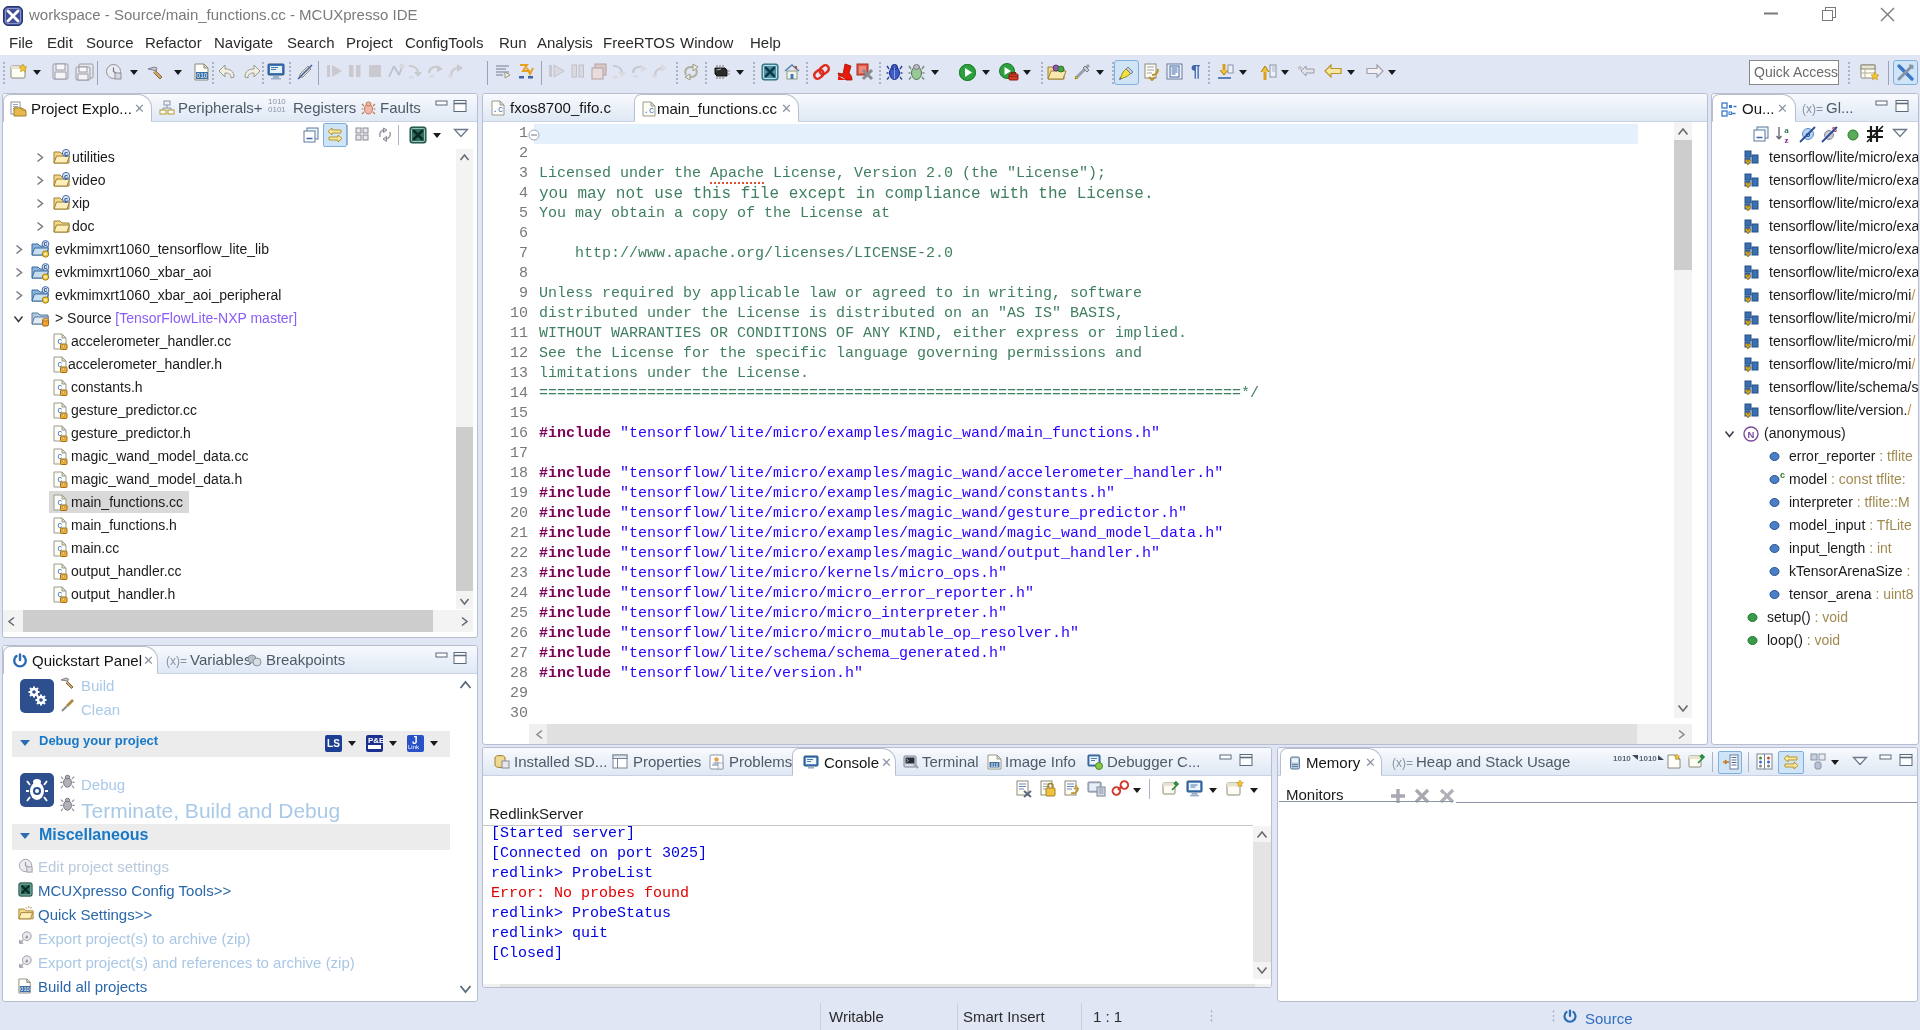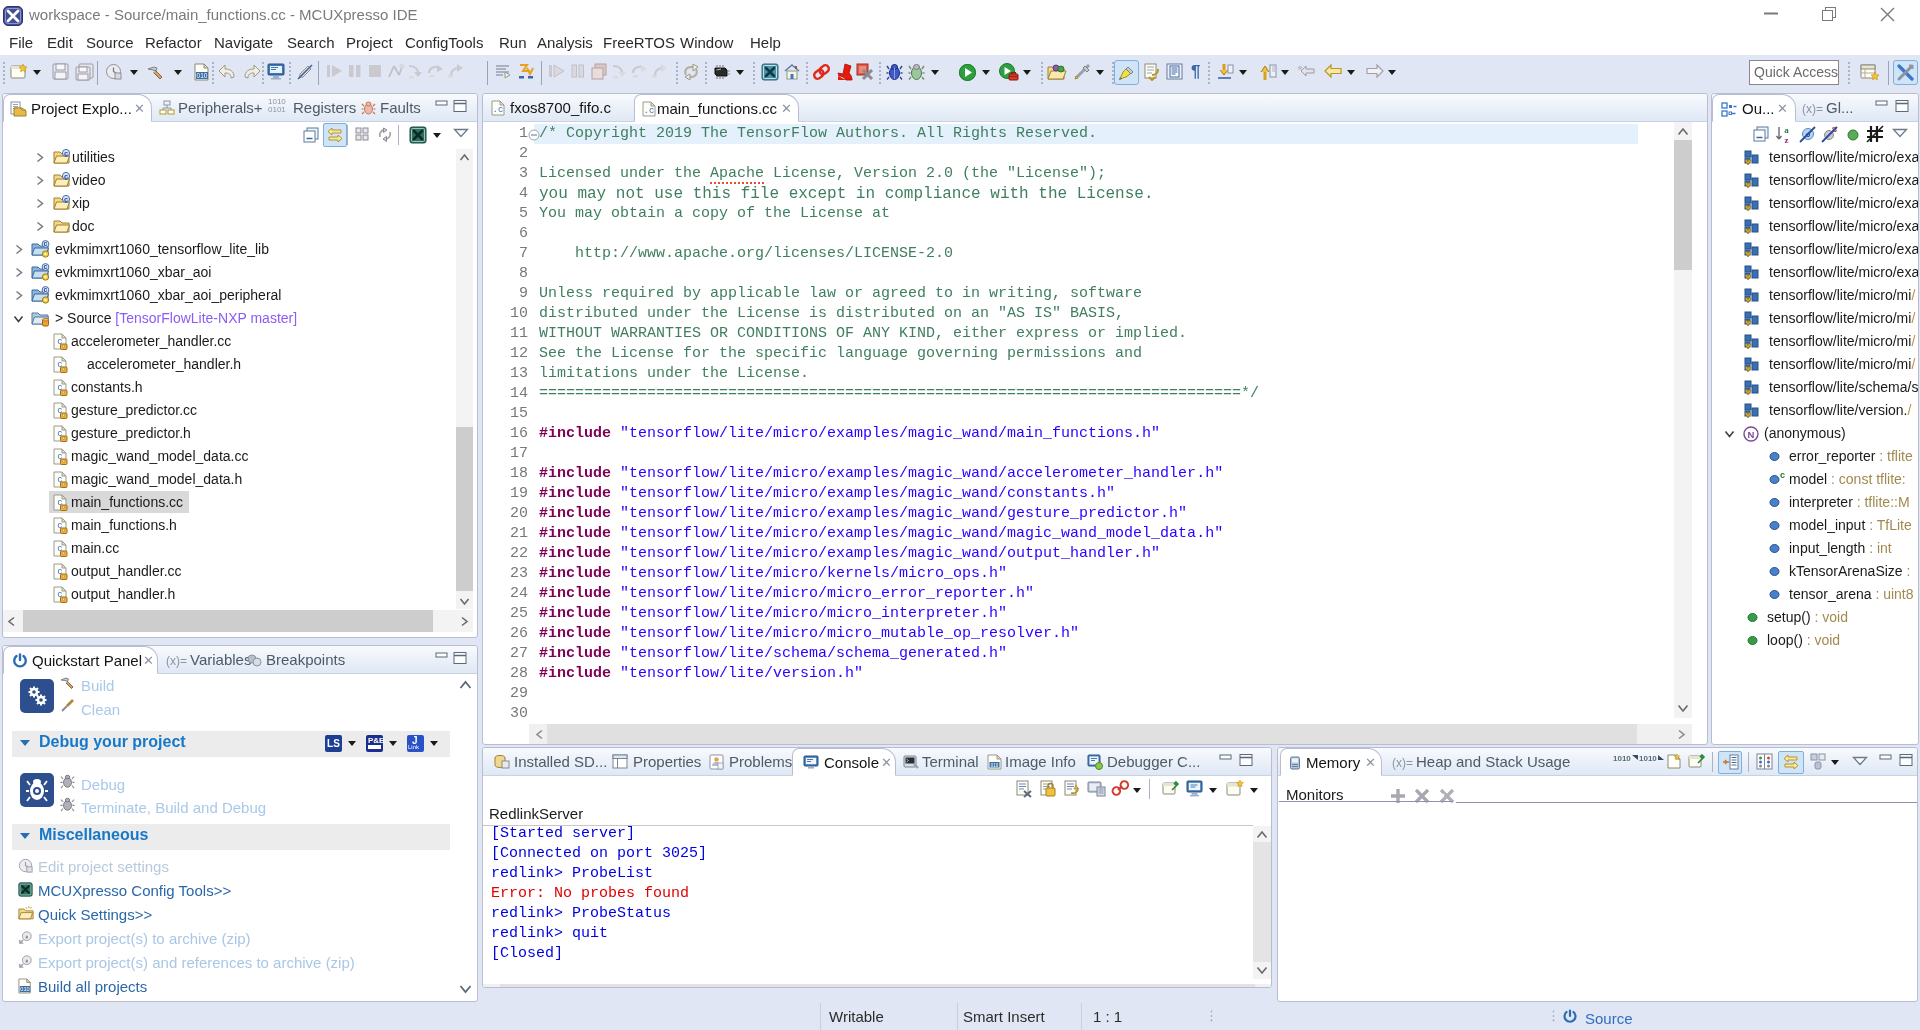--- a/index.html
+++ b/index.html
@@ -545,21 +545,21 @@
         <circle cx="10.7" cy="13.2" r="1.1" fill="#fff" stroke="#a07010" stroke-width="0.6"></circle>
       </svg>
 <div class="trow" style="left:68px;top:184px">accelerometer_handler.cc</div>
 <svg class="abs" style="left:50px;top:210px" width="15" height="17" viewBox="0 0 15 17">
         <path d="M1 1 h8 l4 4 v11 h-12 z" fill="#fdfdf8" stroke="#9a9a8a"></path>
         <path d="M9 1 l4 4 h-4 z" fill="#e4e0cc" stroke="#9a9a8a"></path>
         <text x="7" y="11" font-size="9" fill="#3c6ac8" text-anchor="middle" font-family="Liberation Mono">c</text>
         <rect x="7.5" y="11" width="6.5" height="5.5" rx="1" fill="#f0b040" stroke="#a07010"></rect>
         <circle cx="10.7" cy="13.2" r="1.1" fill="#fff" stroke="#a07010" stroke-width="0.6"></circle>
       </svg>
-<div class="trow" style="left:84px;top:207px">accelerometer_handler.h</div>
+<div class="trow" style="left:65px;top:207px">accelerometer_handler.h</div>
 <svg class="abs" style="left:50px;top:233px" width="15" height="17" viewBox="0 0 15 17">
         <path d="M1 1 h8 l4 4 v11 h-12 z" fill="#fdfdf8" stroke="#9a9a8a"></path>
         <path d="M9 1 l4 4 h-4 z" fill="#e4e0cc" stroke="#9a9a8a"></path>
         <text x="7" y="11" font-size="9" fill="#3c6ac8" text-anchor="middle" font-family="Liberation Mono">c</text>
         <rect x="7.5" y="11" width="6.5" height="5.5" rx="1" fill="#f0b040" stroke="#a07010"></rect>
         <circle cx="10.7" cy="13.2" r="1.1" fill="#fff" stroke="#a07010" stroke-width="0.6"></circle>
       </svg>
 <div class="trow" style="left:68px;top:230px">constants.h</div>
 <svg class="abs" style="left:50px;top:256px" width="15" height="17" viewBox="0 0 15 17">
         <path d="M1 1 h8 l4 4 v11 h-12 z" fill="#fdfdf8" stroke="#9a9a8a"></path>
@@ -708,21 +708,21 @@
     </svg>
   <div class="abs" style="left:78px;top:31px;font-size:15px;color:#a9c9e8">Build</div>
   <svg class="abs" style="left:58px;top:52px" width="14" height="14" viewBox="0 0 14 14">
       <path d="M1 13 L6 8" stroke="#8a8a94" stroke-width="2"></path>
       <path d="M6 8 L12 2" stroke="#b0883a" stroke-width="2.6"></path>
     </svg>
   <div class="abs" style="left:78px;top:55px;font-size:15px;color:#a9c9e8">Clean</div>
 
   <div class="abs" style="left:9px;top:85px;width:438px;height:26px;background:#ececec">
     <div class="abs" style="left:8px;top:9px;width:0;height:0;border:5px solid transparent;border-top:6px solid #2a6db5"></div>
-    <div class="abs" style="left:27px;top:2px;font-size:16px;font-weight:bold;color:#1878c8">Debug your project</div>
+    <div class="abs" style="left:27px;top:2px;font-size:13px;font-weight:bold;color:#1878c8">Debug your project</div>
     <div class="abs" style="left:313px;top:4px;width:17px;height:17px;background:#1c3f94;border-radius:2px;color:#fff;font-size:10px;font-weight:bold;text-align:center;line-height:17px">LS</div>
     <div class="abs" style="left:336px;top:10px;width:0;height:0;border:4px solid transparent;border-top:5px solid #1a1a1a"></div>
     <div class="abs" style="left:354px;top:4px;width:17px;height:17px;background:#1c2f8e;border-radius:2px">
       <div class="abs" style="left:2px;top:1px;color:#fff;font-size:8px;font-weight:bold">P&amp;E</div>
       <div class="abs" style="left:2px;top:10px;width:13px;height:4px;background:#fff"></div>
       </div>
     <div class="abs" style="left:377px;top:10px;width:0;height:0;border:4px solid transparent;border-top:5px solid #1a1a1a"></div>
     <div class="abs" style="left:395px;top:4px;width:17px;height:17px;background:#2a52c8;border-radius:2px;color:#fff">
         <div class="abs" style="left:5px;top:0px;font-size:10px;font-weight:bold">J</div>
         <div class="abs" style="left:1px;top:9px;font-size:6px">Link</div>
@@ -742,21 +742,21 @@
       <ellipse cx="8.5" cy="9.5" rx="4.5" ry="5.5" fill="#b0b0b8" stroke="#70707a"></ellipse>
       <ellipse cx="8.5" cy="3.5" rx="2.5" ry="2" fill="#b0b0b8" stroke="#70707a"></ellipse>
       <path d="M3.5 5.5 L1 3 M13.5 5.5 L16 3 M3 9.5 H0.5 M16.5 9.5 H14 M3.5 13 L1 16 M13.5 13 L16 16" stroke="#8a8a92" stroke-width="1.2"></path>
     </svg>
   <div class="abs" style="left:78px;top:130px;font-size:15px;color:#a9c9e8">Debug</div>
   <svg class="abs" style="left:57px;top:151px" width="15" height="15" viewBox="0 0 17 17">
       <ellipse cx="8.5" cy="9.5" rx="4.5" ry="5.5" fill="#b0b0b8" stroke="#70707a"></ellipse>
       <ellipse cx="8.5" cy="3.5" rx="2.5" ry="2" fill="#b0b0b8" stroke="#70707a"></ellipse>
       <path d="M3.5 5.5 L1 3 M13.5 5.5 L16 3 M3 9.5 H0.5 M16.5 9.5 H14 M3.5 13 L1 16 M13.5 13 L16 16" stroke="#8a8a92" stroke-width="1.2"></path>
     </svg>
-  <div class="abs" style="left:78px;top:153px;font-size:15px;color:#a9c9e8">Terminate, Build and Debug</div>
+  <div class="abs" style="left:78px;top:153px;font-size:21px;color:#a9c9e8">Terminate, Build and Debug</div>
 
   <div class="abs" style="left:9px;top:178px;width:438px;height:26px;background:#ececec">
     <div class="abs" style="left:8px;top:9px;width:0;height:0;border:5px solid transparent;border-top:6px solid #2a6db5"></div>
     <div class="abs" style="left:27px;top:2px;font-size:16px;font-weight:bold;color:#1878c8">Miscellaneous</div>
   </div>
   <svg class="abs" style="left:15px;top:212px" width="15" height="15" viewBox="0 0 17 17">
       <circle cx="8.5" cy="8.5" r="7" fill="#ececf0" stroke="#9a9aa8"></circle>
       <path d="M8.5 4.5 V8.5 L11.5 10.5" stroke="#9a9aaa" stroke-width="1.3" fill="none"></path>
       <rect x="10" y="10" width="6" height="6" fill="#e0e0e6" stroke="#9a9aa8"></rect>
     </svg>
@@ -815,21 +815,20 @@
         <path d="M1 1 h8 l4 4 v10 h-12 z" fill="#fdfdf8" stroke="#9a9a8a"></path>
         <path d="M9 1 l4 4 h-4 z" fill="#e4e0cc" stroke="#9a9a8a"></path>
         <text x="7" y="12" font-size="9" fill="#3c6ac8" text-anchor="middle" font-family="Liberation Mono">.c</text>
       </svg>
     <span class="tlabel" style="left:22px">main_functions.cc</span>
     <span class="tlabel x12" style="left:146px;top:6px">✕</span>
   </div>
   <div id="code" class="abs" style="left:0;top:28px;width:1191px;height:624px;overflow:hidden">
 <div class="abs" style="left:51px;top:2px;right:36px;height:20px;background:#e4f0fc"></div>
 <div class="cl mono" style="left:10px;width:35px;text-align:right;top:2px;font-size:15px;line-height:20px;color:#787878">1</div>
-<div class="cl mono" style="left:56px;top:2px;font-size:15px;line-height:20px"><span style="color:#3f7f5f">/* Copyright 2019 The TensorFlow Authors. All Rights Reserved.</span></div>
 <div class="cl mono" style="left:10px;width:35px;text-align:right;top:22px;font-size:15px;line-height:20px;color:#787878">2</div>
 <div class="cl mono" style="left:10px;width:35px;text-align:right;top:42px;font-size:15px;line-height:20px;color:#787878">3</div>
 <div class="cl mono" style="left:56px;top:42px;font-size:15px;line-height:20px"><span style="color:#3f7f5f">Licensed under the <span style="border-bottom:2px dotted #e05030">Apache</span> License, Version 2.0 (the "License");</span></div>
 <div class="cl mono" style="left:10px;width:35px;text-align:right;top:62px;font-size:15px;line-height:20px;color:#787878">4</div>
 <div class="cl mono" style="left:56px;top:62px;font-size:16px;line-height:20px"><span style="color:#3f7f5f">you may not use this file except in compliance with the License.</span></div>
 <div class="cl mono" style="left:10px;width:35px;text-align:right;top:82px;font-size:15px;line-height:20px;color:#787878">5</div>
 <div class="cl mono" style="left:56px;top:82px;font-size:15px;line-height:20px"><span style="color:#3f7f5f">You may obtain a copy of the License at</span></div>
 <div class="cl mono" style="left:10px;width:35px;text-align:right;top:102px;font-size:15px;line-height:20px;color:#787878">6</div>
 <div class="cl mono" style="left:10px;width:35px;text-align:right;top:122px;font-size:15px;line-height:20px;color:#787878">7</div>
 <div class="cl mono" style="left:56px;top:122px;font-size:15px;line-height:20px"><span style="color:#3f7f5f">    http://www.apache.org/licenses/LICENSE-2.0</span></div>

